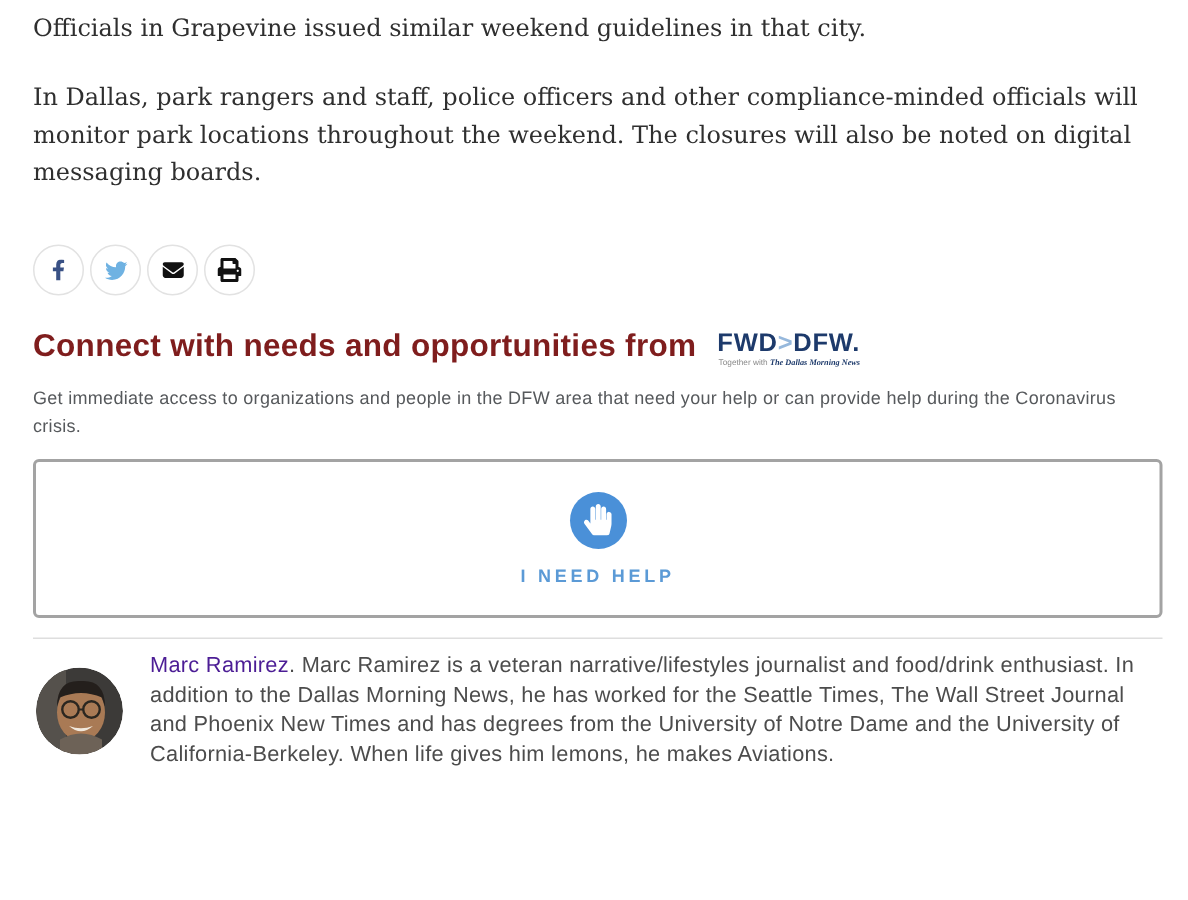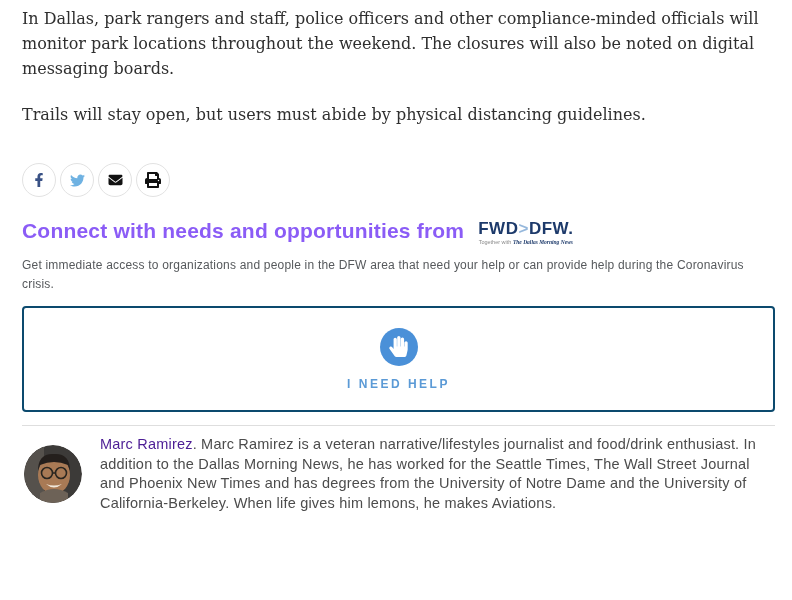--- a/index.html
+++ b/index.html
@@ -24,39 +24,39 @@
     width: 34px; height: 34px; border-radius: 50%;
     border: 1px solid #e2e2e2; background: #fff;
     display: flex; align-items: center; justify-content: center;
     cursor: pointer; padding: 0;
   }
   .share-btn svg { display: block; }
 
   
   .promo-head { display: flex; align-items: flex-start; margin-top: 22px; }
   .promo-heading {
-    font-size: 21px; font-weight: 700; color: #8b5cf6;
+    font-size: 21px; font-weight: 700; color: #7f1d1d;
     letter-spacing: 0.2px; line-height: 24px;
   }
-  .fwddfw-logo { margin-left: 14px; margin-top: 1px; display: inline-flex; flex-direction: column; align-items: center; }
+  .fwddfw-logo { margin-left: 14px; margin-top: 1px; display: inline-flex; flex-direction: column; align-items: flex-end; }
   .logo-word { font-weight: 800; font-size: 17px; letter-spacing: 0.5px; line-height: 17px; font-family: "Liberation Sans", sans-serif; }
   .logo-navy { color: #1d3a6b; }
   .logo-lblue { color: #96b8dc; font-weight: 800; }
   .logo-tag { font-size: 5.5px; color: #8a8a8a; margin-top: 2px; white-space: nowrap; }
   .logo-tag .brand { color: #1d3a6b; font-family: "Liberation Serif", serif; font-weight: 700; font-style: italic; }
   .promo-desc {
     margin-top: 11px; font-size: 12px; line-height: 19px;
     color: #56595c; max-width: 745px; letter-spacing: 0.2px;
   }
 
   
   .help-row { display: flex; gap: 12px; margin-top: 12px; }
   .help-box {
     flex: 1; height: 106px; background: #fff;
-    border: 2px solid #0c4a6e; border-radius: 4px;
+    border: 2px solid #a3a3a3; border-radius: 4px;
     display: flex; flex-direction: column; align-items: center; justify-content: center;
     gap: 11px; cursor: pointer;
   }
   .hand-badge {
     width: 38px; height: 38px; border-radius: 50%;
     background: #4a90d8; display: flex; align-items: center; justify-content: center;
   }
   .heart-badge { width: 44px; height: 40px; display: flex; align-items: center; justify-content: center; }
   .help-label {
     color: #5b9ad6; font-size: 12px; font-weight: 700;
@@ -75,22 +75,22 @@
   .author-right { margin-left: 18px; max-width: 674px; }
   .bio { font-size: 14.5px; line-height: 19.5px; color: #4c4c4c; letter-spacing: 0.2px; }
   .author-link { color: #4c1d95; text-decoration: none; cursor: pointer; }
 </style>
 </head>
 <body>
 
 <div class="page">
 
   <div class="article-body">
+    <p>Officials in Grapevine issued similar weekend guidelines in that city.</p>
     <p>In Dallas, park rangers and staff, police officers and other compliance-minded officials will monitor park locations throughout the weekend. The closures will also be noted on digital messaging boards.</p>
-    <p>Trails will stay open, but users must abide by physical distancing guidelines.</p>
   </div>
 
   <div class="share-row">
     <button class="share-btn">
       <span>
         <svg width="14" height="14" viewBox="0 0 320 512">
             <path fill="#395185" d="M279.14 288l14.22-92.66h-88.91v-60.13c0-25.35 12.42-50.06 52.24-50.06h40.42V6.26S260.43 0 225.36 0c-73.22 0-121.08 44.38-121.08 124.72v70.62H22.89V288h81.39v224h100.17V288z"></path>
           </svg>
       </span>
     </button>

